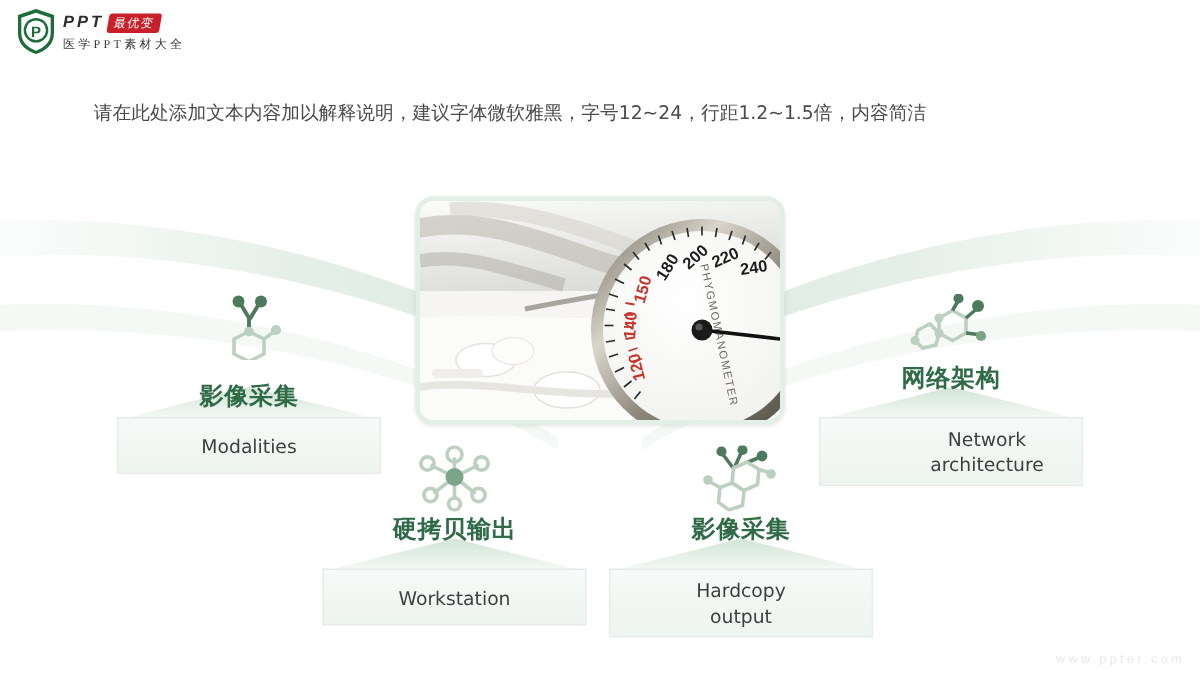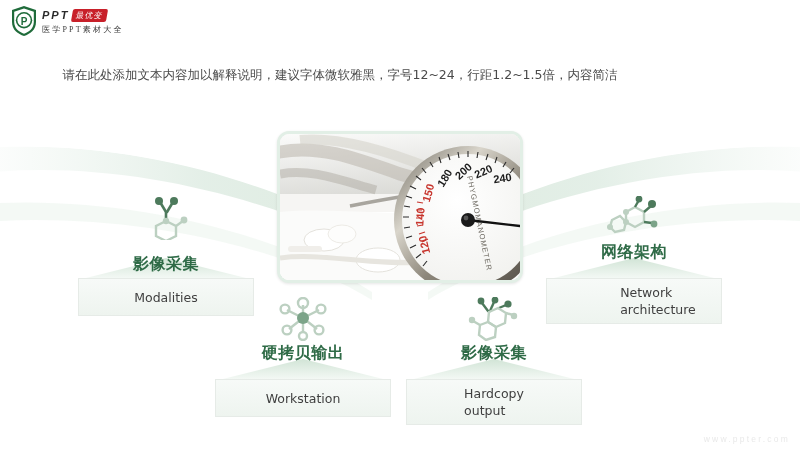--- a/index.html
+++ b/index.html
@@ -123,21 +123,21 @@
   }
   .card .box {
     position: absolute;
     left: 0; width: 100%;
     background: linear-gradient(180deg,#f7faf8 0%, #eef4ef 100%);
     border: 1px solid #e6ebe7;
     box-sizing: border-box;
     display: flex;
     align-items: center;
     justify-content: center;
-    text-align: left;
+    text-align: center;
     color: #3f3f3f;
     font-size: 12.5px;
     line-height: 17px;
     font-family: "DejaVu Sans", "Liberation Sans", sans-serif;
   }
 
   
   #card-modalities      { left: 78px;  top: 196px; width: 176px; }
   #card-network         { left: 546px; top: 196px; width: 176px; }
   #card-workstation     { left: 215px; top: 297px; width: 176px; }

